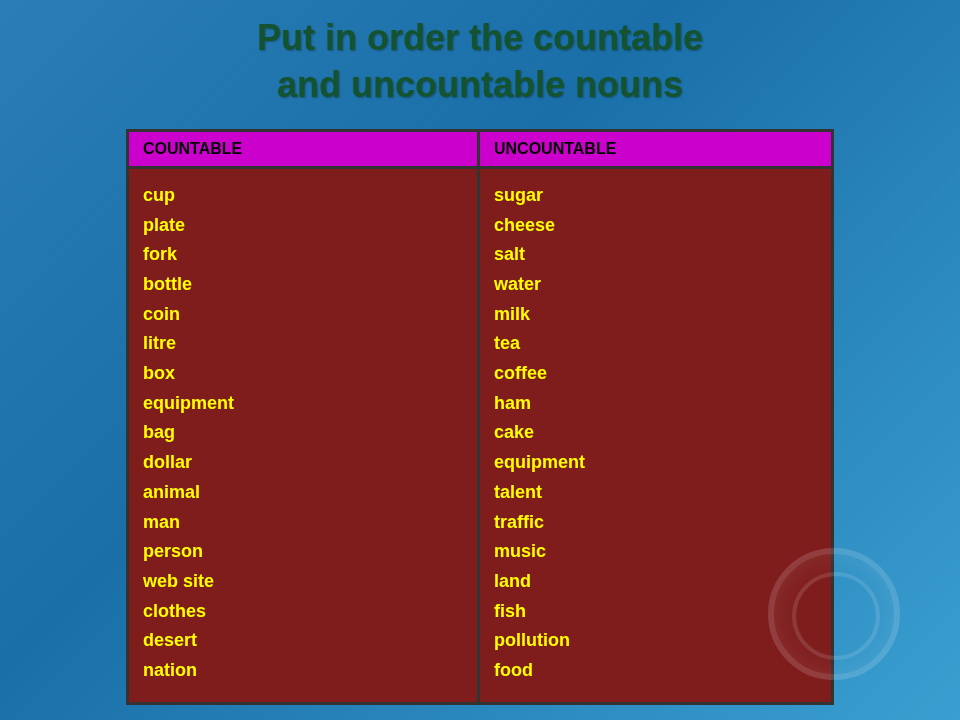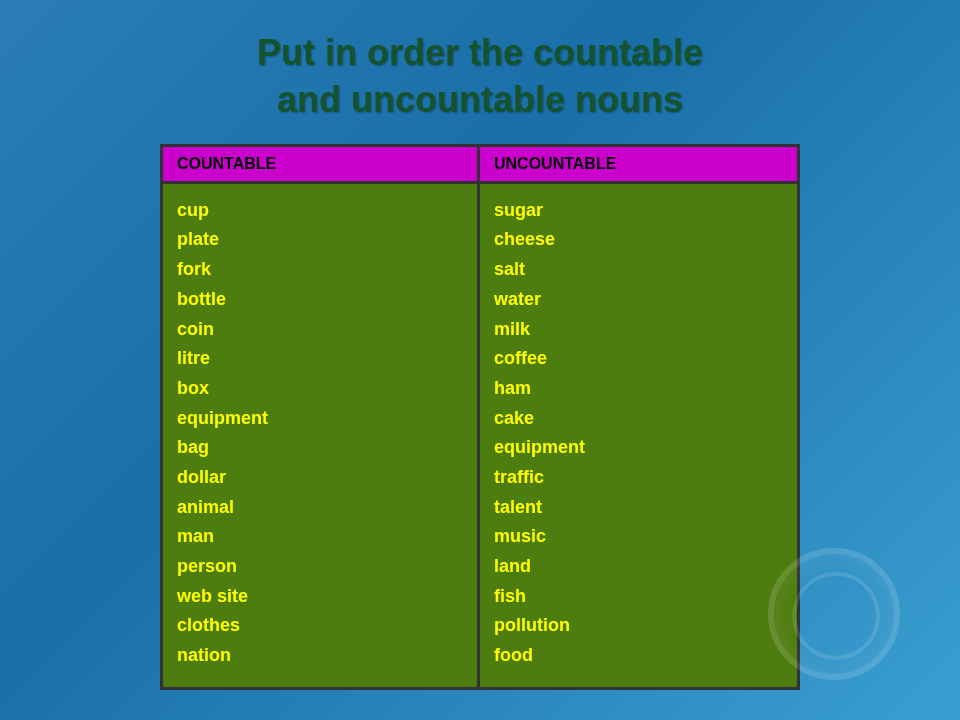--- a/index.html
+++ b/index.html
@@ -50,21 +50,21 @@
       font-weight: bold;
       text-align: center;
       margin-bottom: 20px;
       text-shadow: 1px 1px 2px rgba(0,0,0,0.3);
       line-height: 1.3;
     }
 
     .table-container {
       background: white;
       border: 3px solid #333;
-      width: 640px;
+      width: 708px;
     }
 
     .table-header {
       display: grid;
       grid-template-columns: 1fr 1fr;
       background: #cc00cc;
       border-bottom: 3px solid #333;
     }
 
     .header-cell {
@@ -75,21 +75,21 @@
       background: #cc00cc;
     }
 
     .header-cell:first-child {
       border-right: 3px solid #333;
     }
 
     .table-body {
       display: grid;
       grid-template-columns: 1fr 1fr;
-      background: #4d7c0f;
+      background: #7f1d1d;
     }
 
     .col {
       padding: 12px 14px 16px 14px;
     }
 
     .col:first-child {
       border-right: 3px solid #333;
     }
 
@@ -124,34 +124,36 @@
         <span class="word">litre</span>
         <span class="word">box</span>
         <span class="word">equipment</span>
         <span class="word">bag</span>
         <span class="word">dollar</span>
         <span class="word">animal</span>
         <span class="word">man</span>
         <span class="word">person</span>
         <span class="word">web site</span>
         <span class="word">clothes</span>
+        <span class="word">desert</span>
         <span class="word">nation</span>
       </div>
     <div class="col" id="uncountable-col">
         <span class="word">sugar</span>
         <span class="word">cheese</span>
         <span class="word">salt</span>
         <span class="word">water</span>
         <span class="word">milk</span>
+        <span class="word">tea</span>
         <span class="word">coffee</span>
         <span class="word">ham</span>
         <span class="word">cake</span>
         <span class="word">equipment</span>
+        <span class="word">talent</span>
         <span class="word">traffic</span>
-        <span class="word">talent</span>
         <span class="word">music</span>
         <span class="word">land</span>
         <span class="word">fish</span>
         <span class="word">pollution</span>
         <span class="word">food</span>
       </div>
   </div>
 </div>
 
 </body></html>

